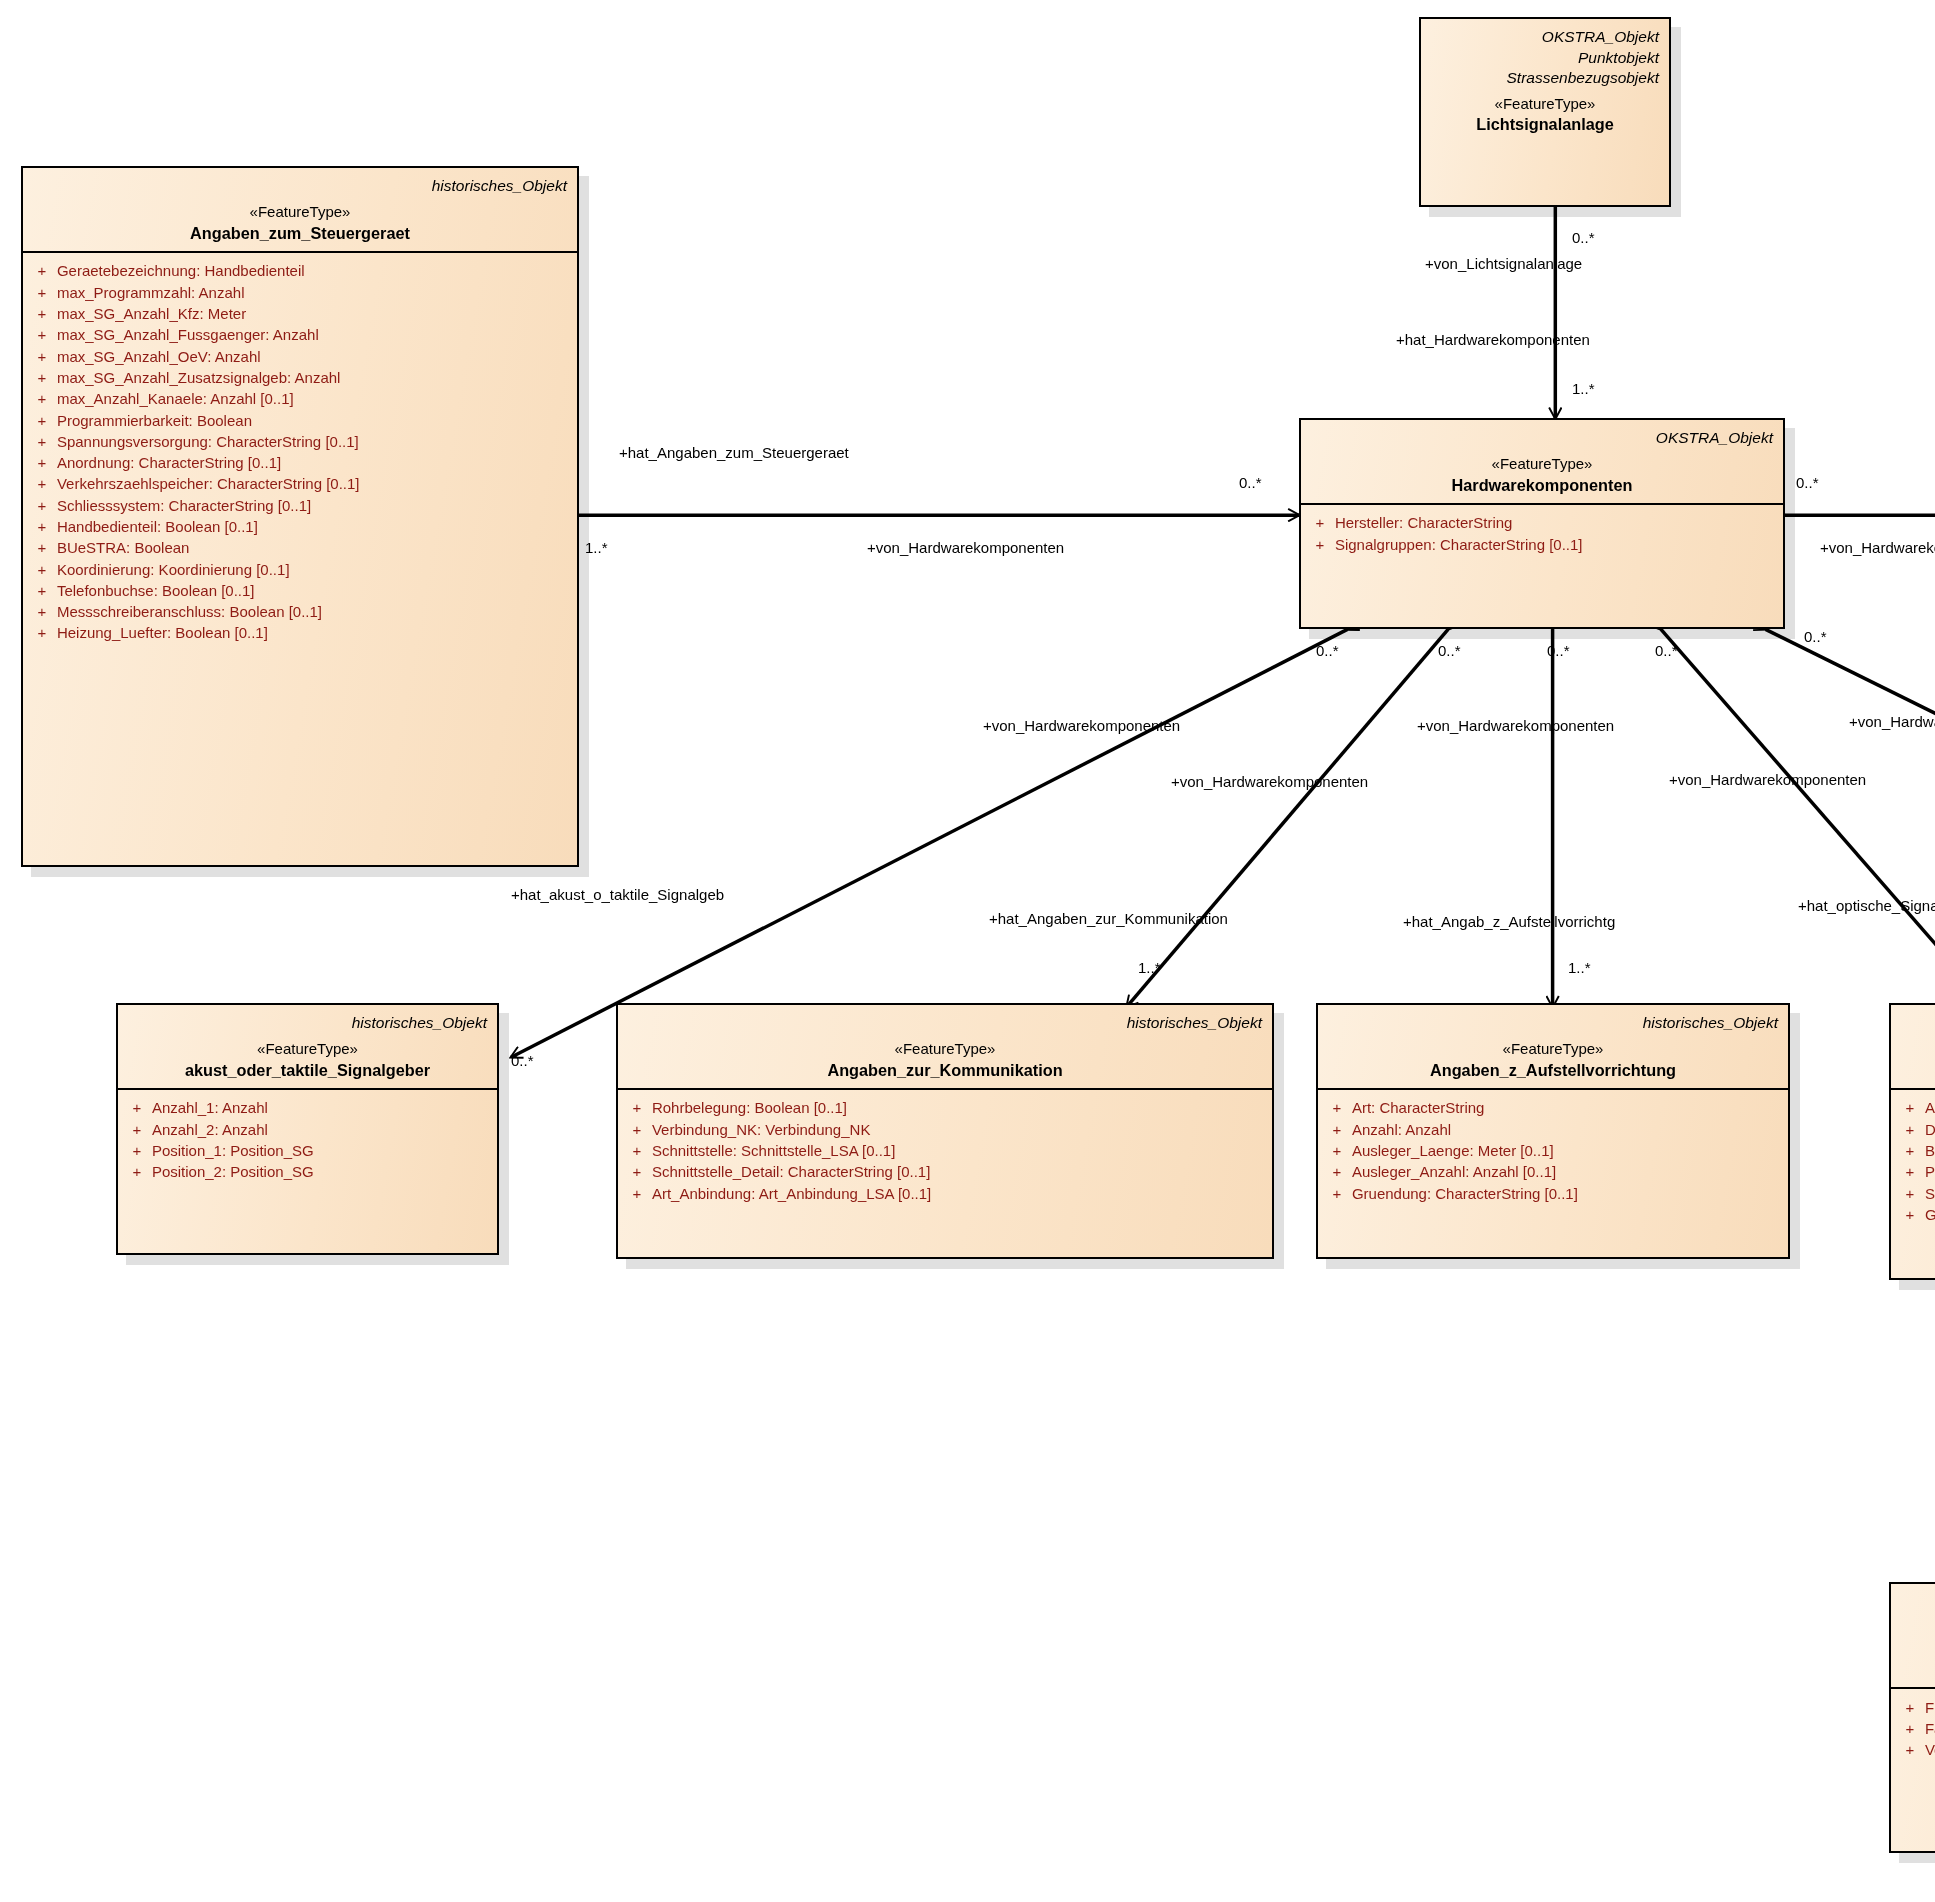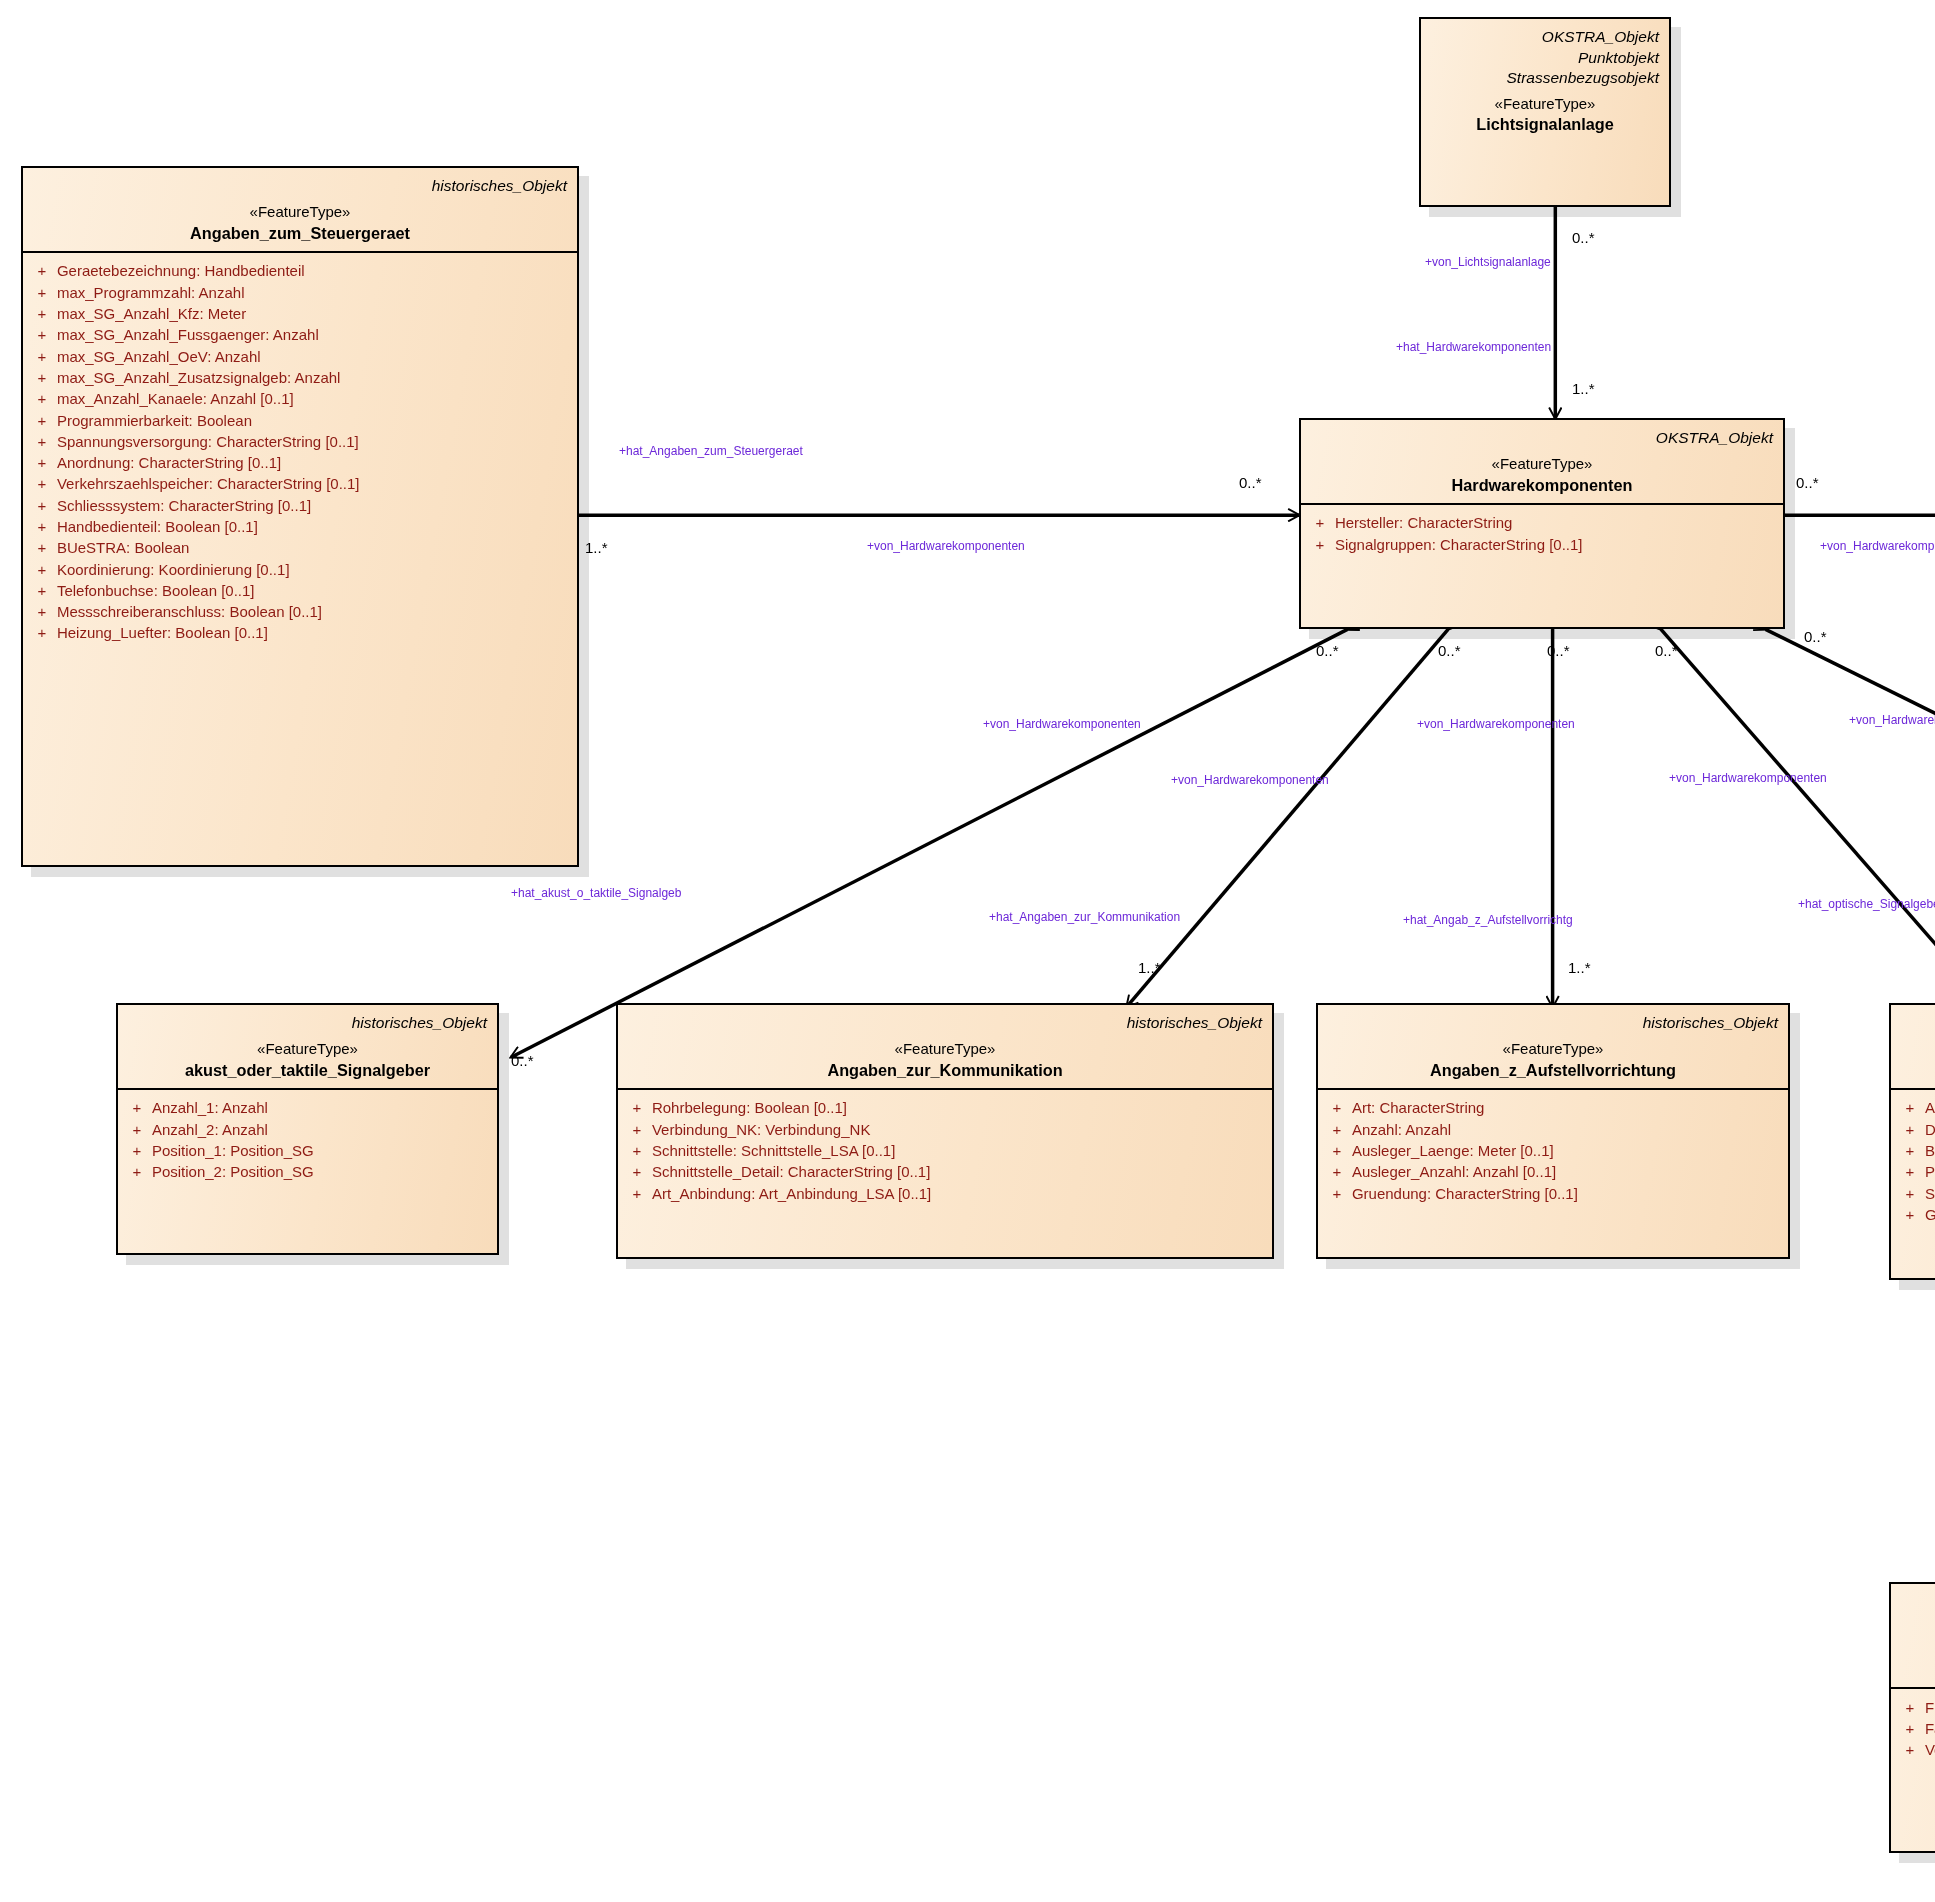--- a/index.html
+++ b/index.html
@@ -61,22 +61,22 @@
     white-space:nowrap;
   }
   .umlbox .attr .vis{
     width:30px;
     flex:0 0 30px;
     text-align:center;
   }
   
   .lbl{
     position:absolute;
-    font-size:12px;
-    color:#6d28d9;
+    font-size:15px;
+    color:#000000;
     white-space:nowrap;
     z-index:9;
     line-height:1;
   }
   .mult{
     position:absolute;
     font-size:15px;
     color:#000000;
     white-space:nowrap;
     z-index:9;
@@ -393,21 +393,21 @@
         </div>
       <div class="attr">
           <span class="vis">+</span>
           <span>Verkehrsrichtung: Verkehrsrichtung [0..1]</span>
         </div>
     </div>
   </div>
 
   <div class="mult" style="left:1572px;top:230px;">0..*</div>
   <div class="lbl" style="left:1425px;top:256px;">+von_Lichtsignalanlage</div>
-  <div class="lbl" style="left:1396px;top:341px;text-align:center;">+hat_Hardwarekomponenten</div>
+  <div class="lbl" style="left:1396px;top:332px;text-align:center;">+hat_Hardwarekomponenten</div>
   <div class="mult" style="left:1572px;top:381px;">1..*</div>
 
   <div class="lbl" style="left:619px;top:445px;">+hat_Angaben_zum_Steuergeraet</div>
   <div class="mult" style="left:1239px;top:475px;">0..*</div>
   <div class="mult" style="left:585px;top:540px;">1..*</div>
   <div class="lbl" style="left:867px;top:540px;">+von_Hardwarekomponenten</div>
 
   <div class="mult" style="left:1796px;top:475px;">0..*</div>
 
   <div class="lbl" style="left:1820px;top:540px;">+von_Hardwarekomponenten</div>

